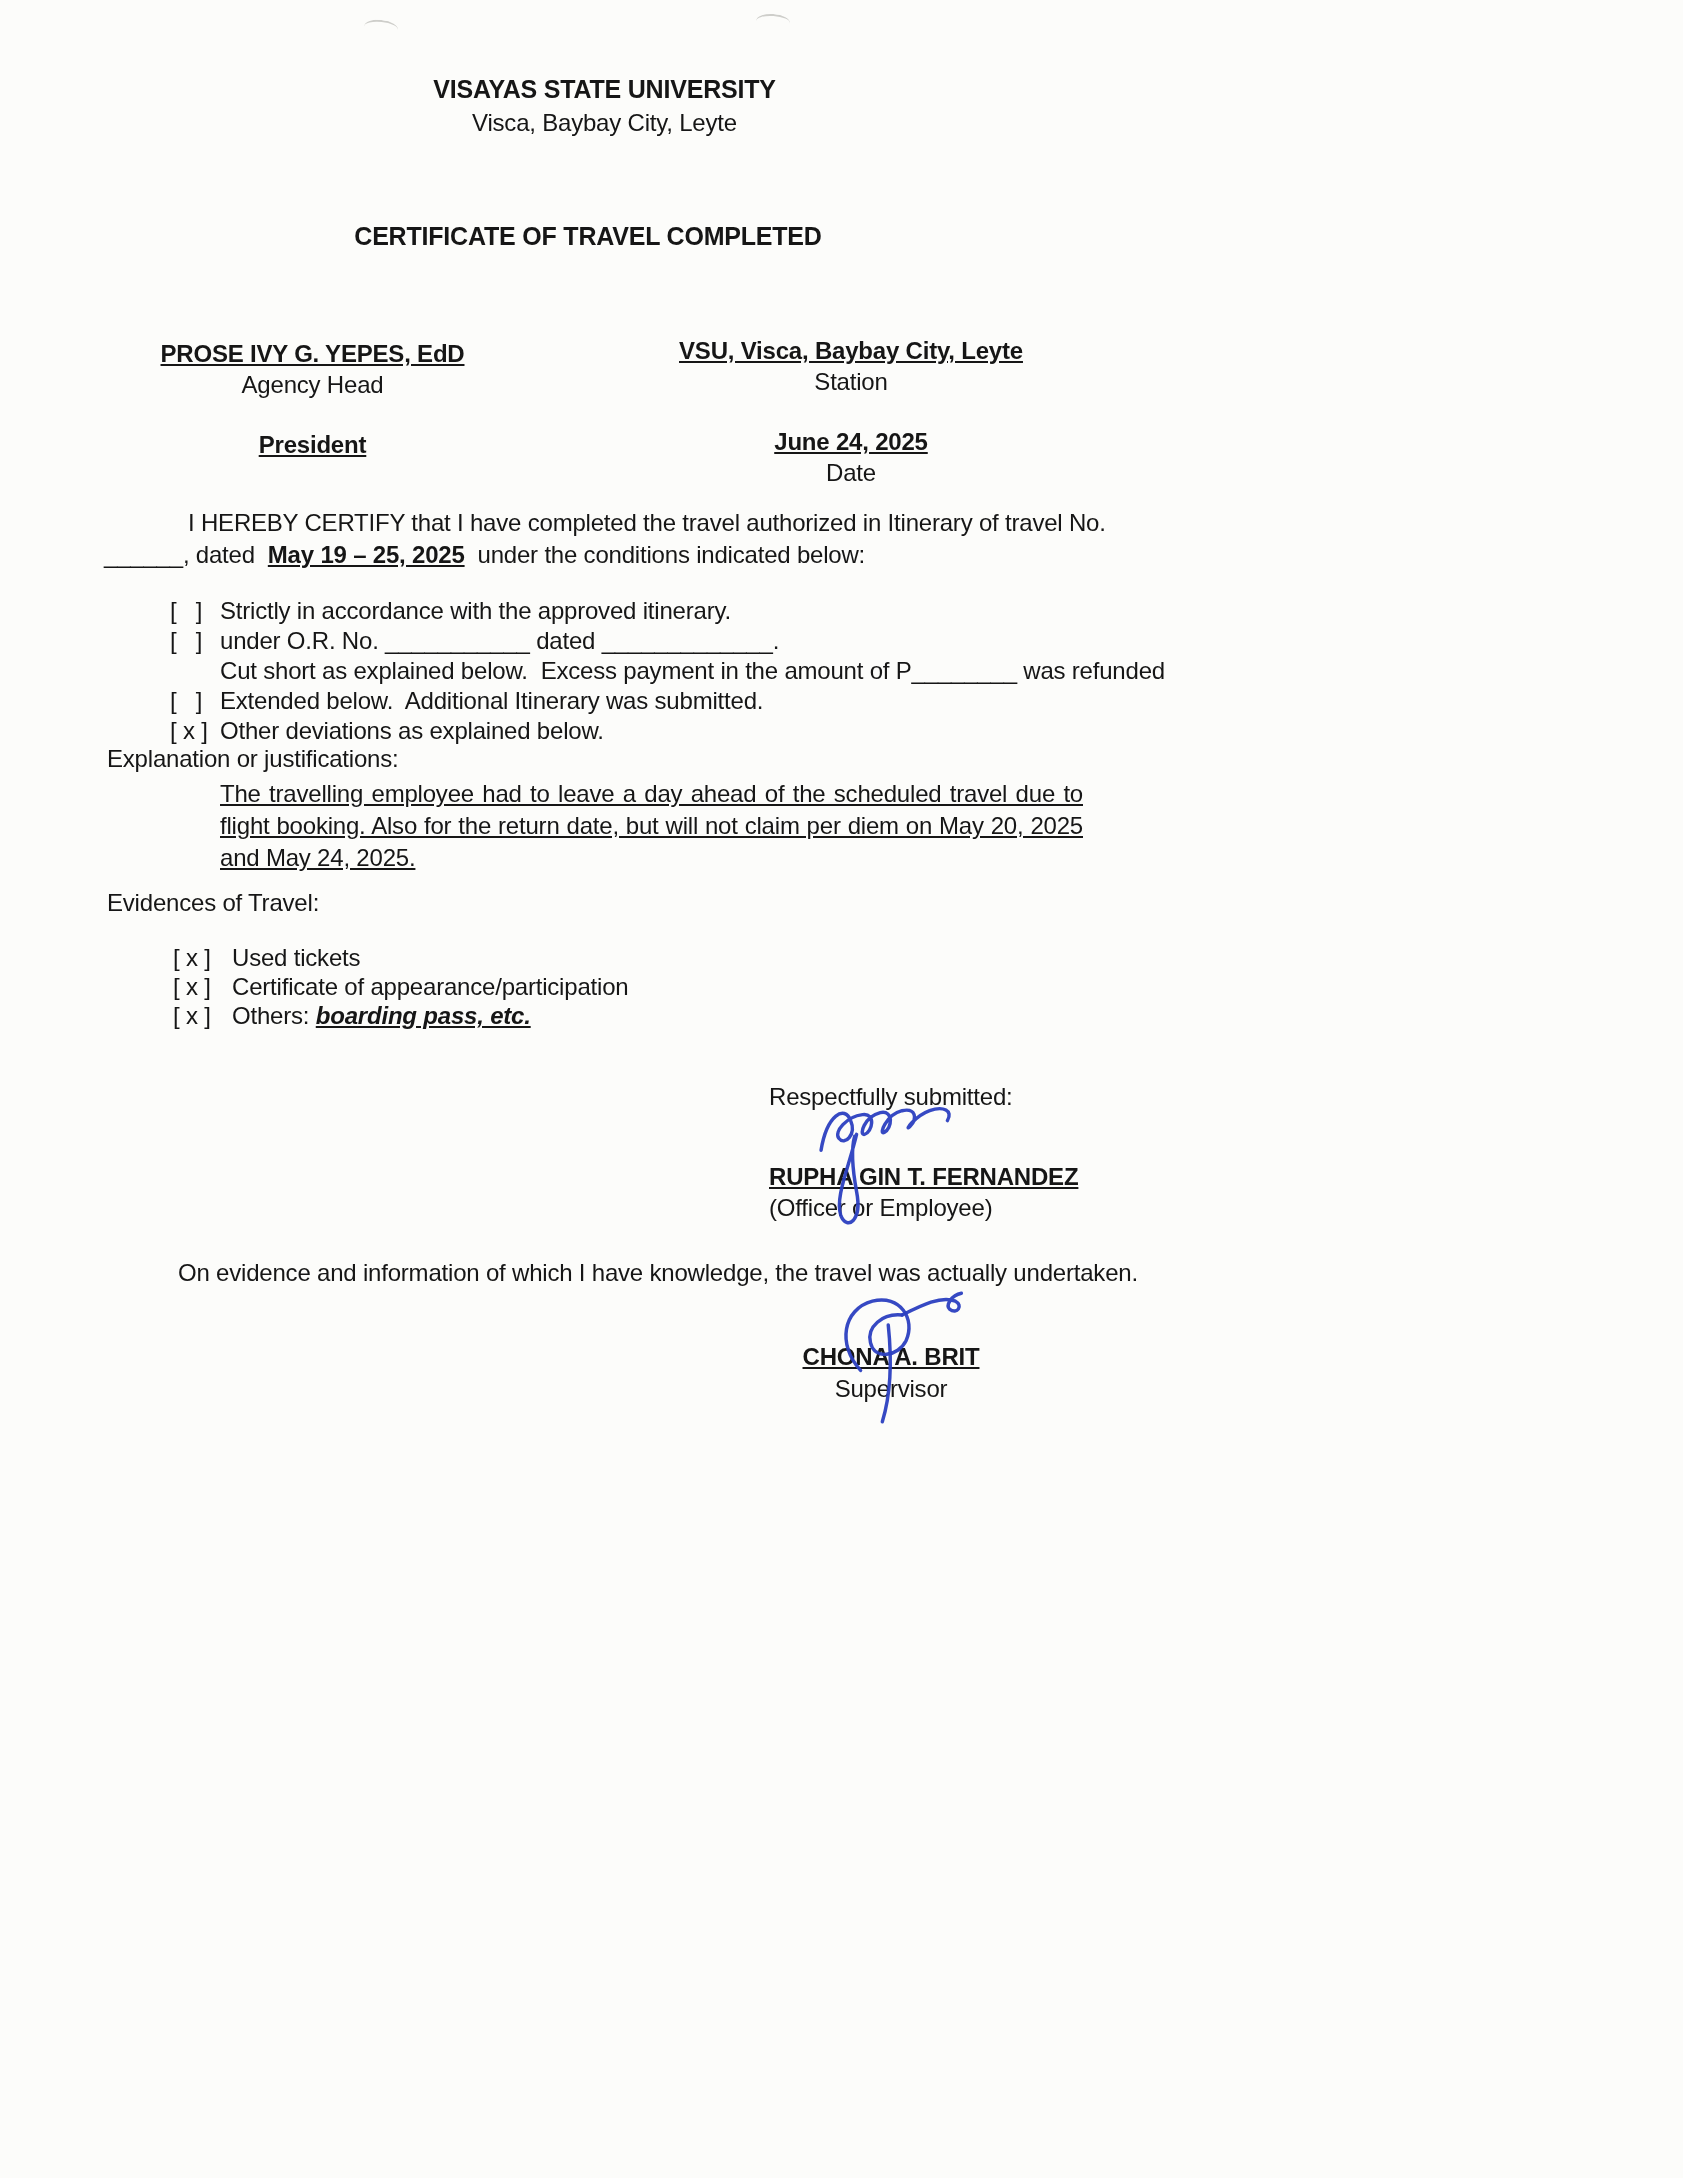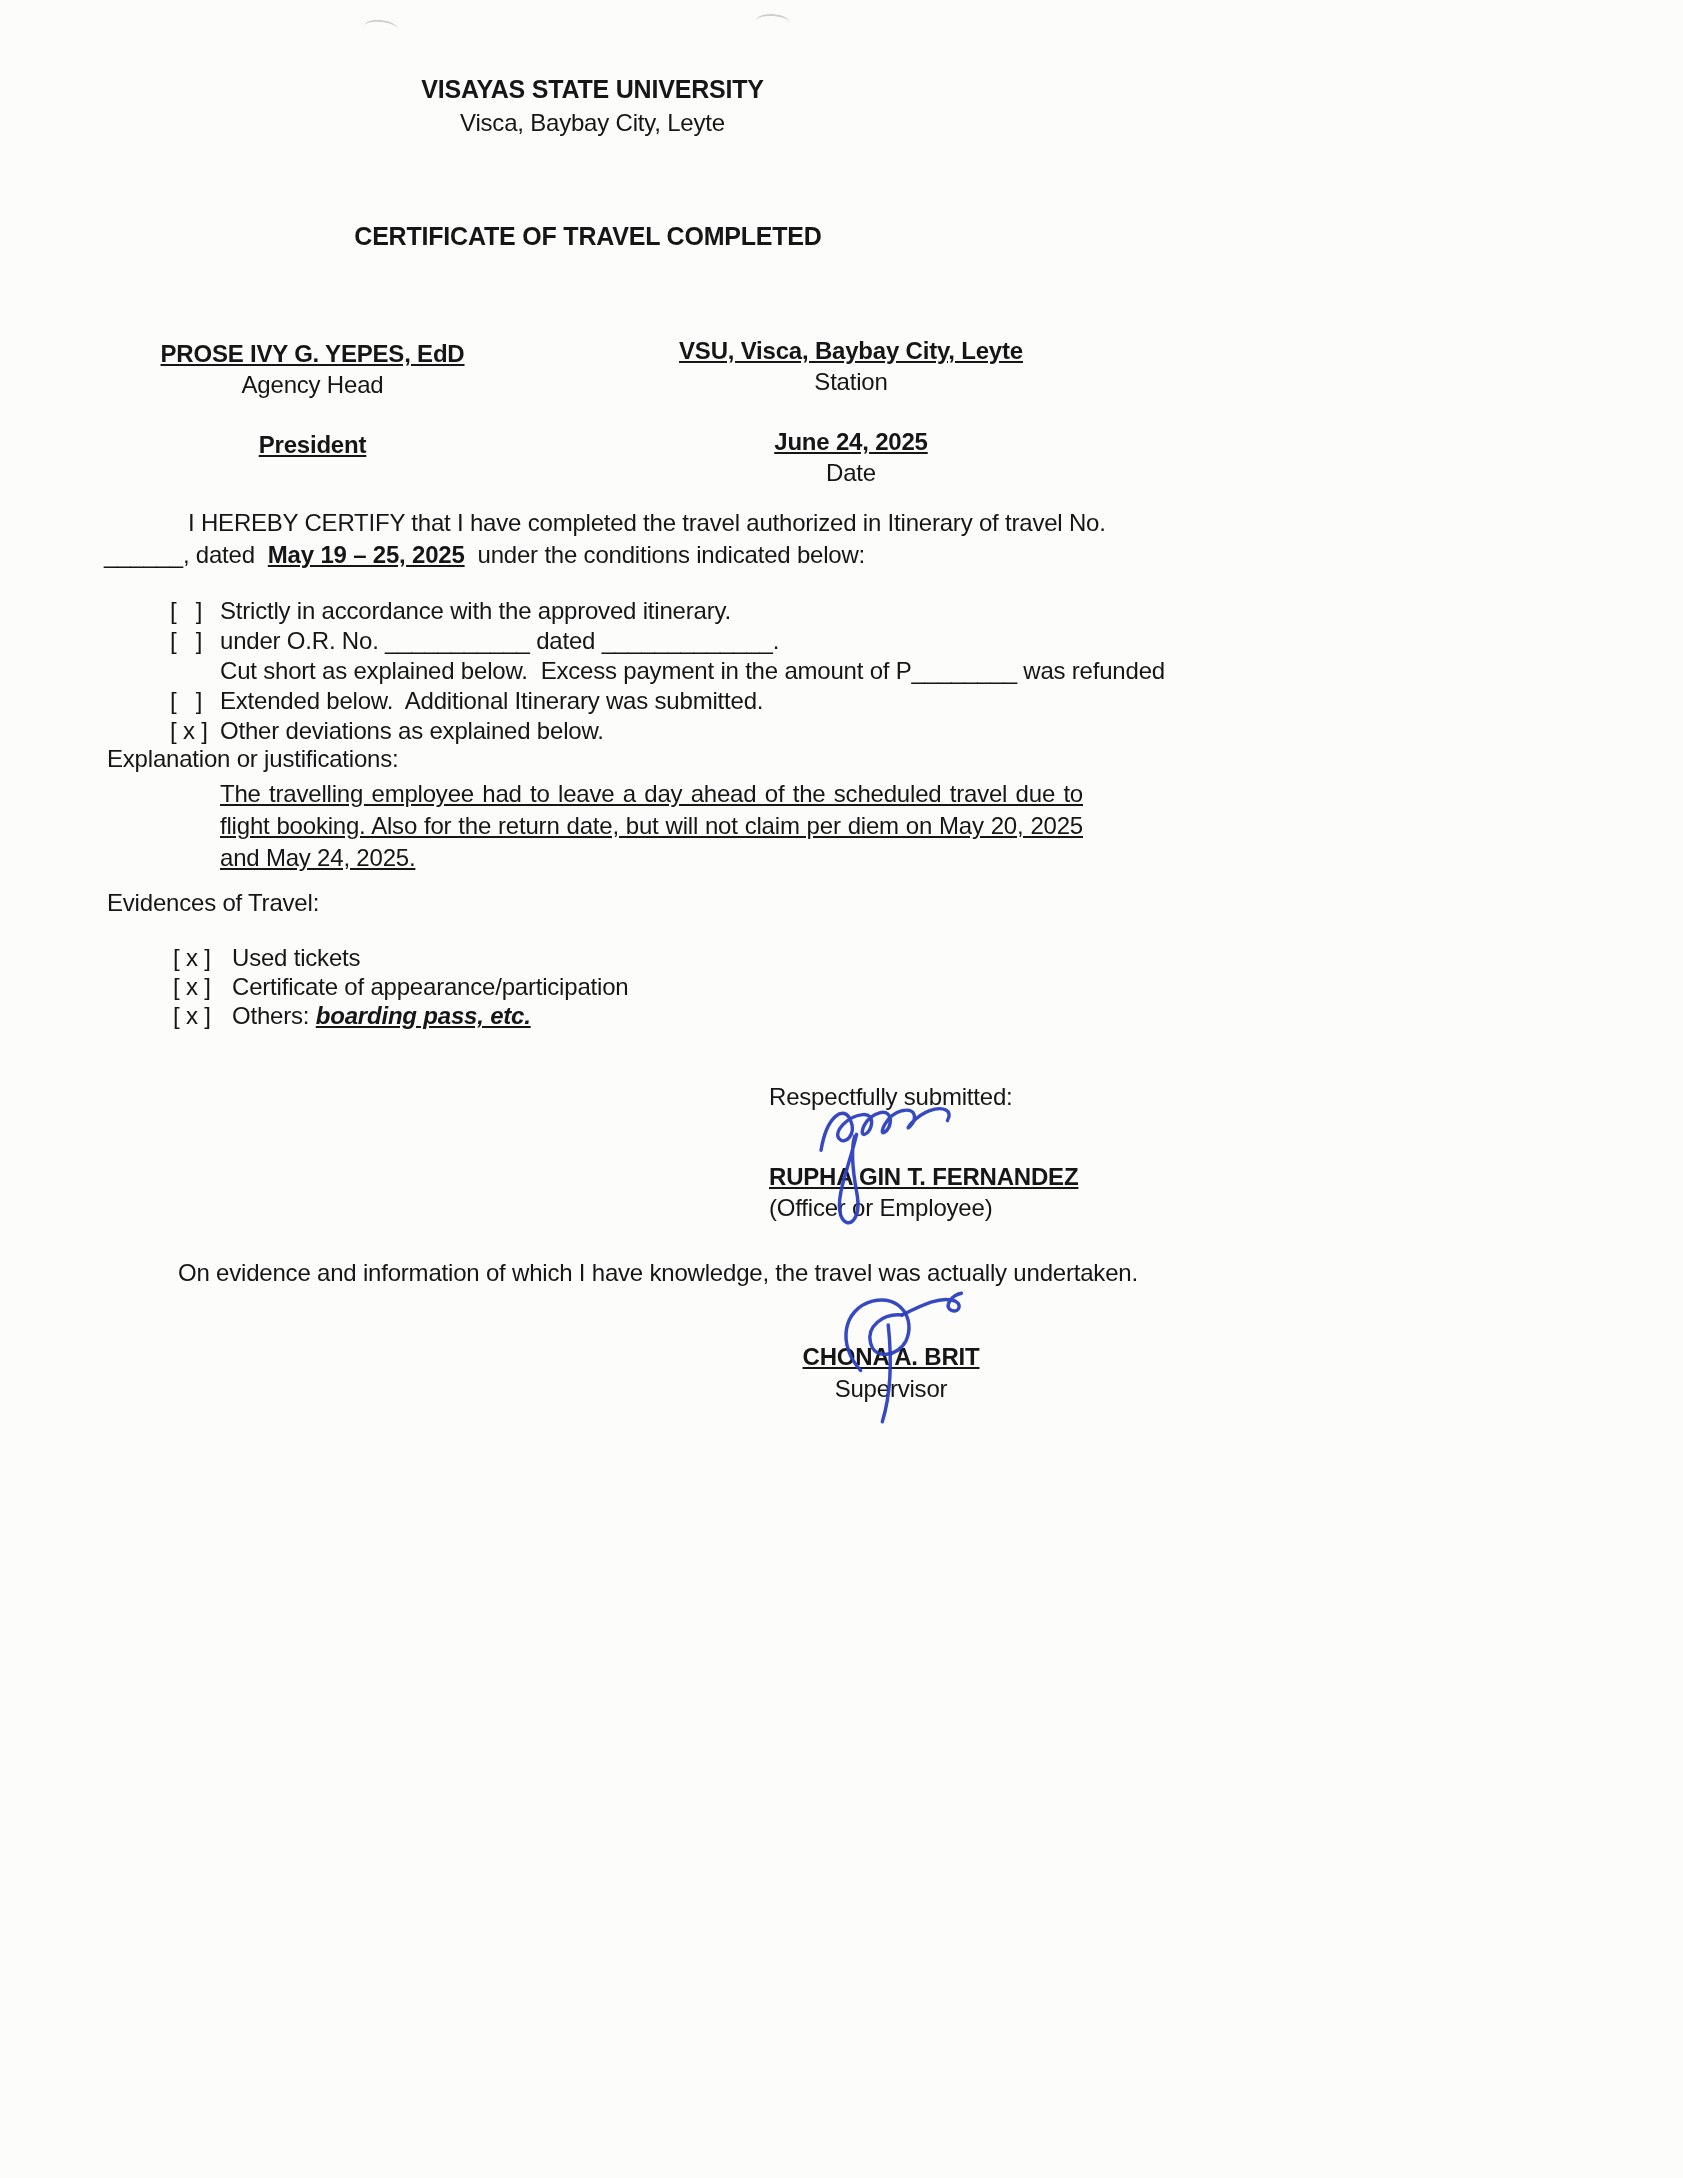--- a/index.html
+++ b/index.html
@@ -23,21 +23,21 @@
   
   .artifact {
     position:absolute; width:34px; height:16px;
     border-top:2px solid #a9a9a4; border-radius:50%;
     opacity:.55;
   }
   .artifact-1 { left:364px; top:20px; transform:rotate(6deg); }
   .artifact-2 { left:756px; top:14px; transform:rotate(4deg); }
 
   .doc-header {
-    position:absolute; top:73px; left:0; width:1172px;
+    position:absolute; top:73px; left:12px; width:1172px;
     text-align:center; line-height:33px;padding-left:13px;
   }
   .doc-header .univ { font-size:25px; }
   .doc-header .addr { font-size:24px; }
 
   .doc-title {
     position:absolute; top:222px; left:2px; width:1172px;
     text-align:center; font-weight:bold; font-size:25px;
   }
 

